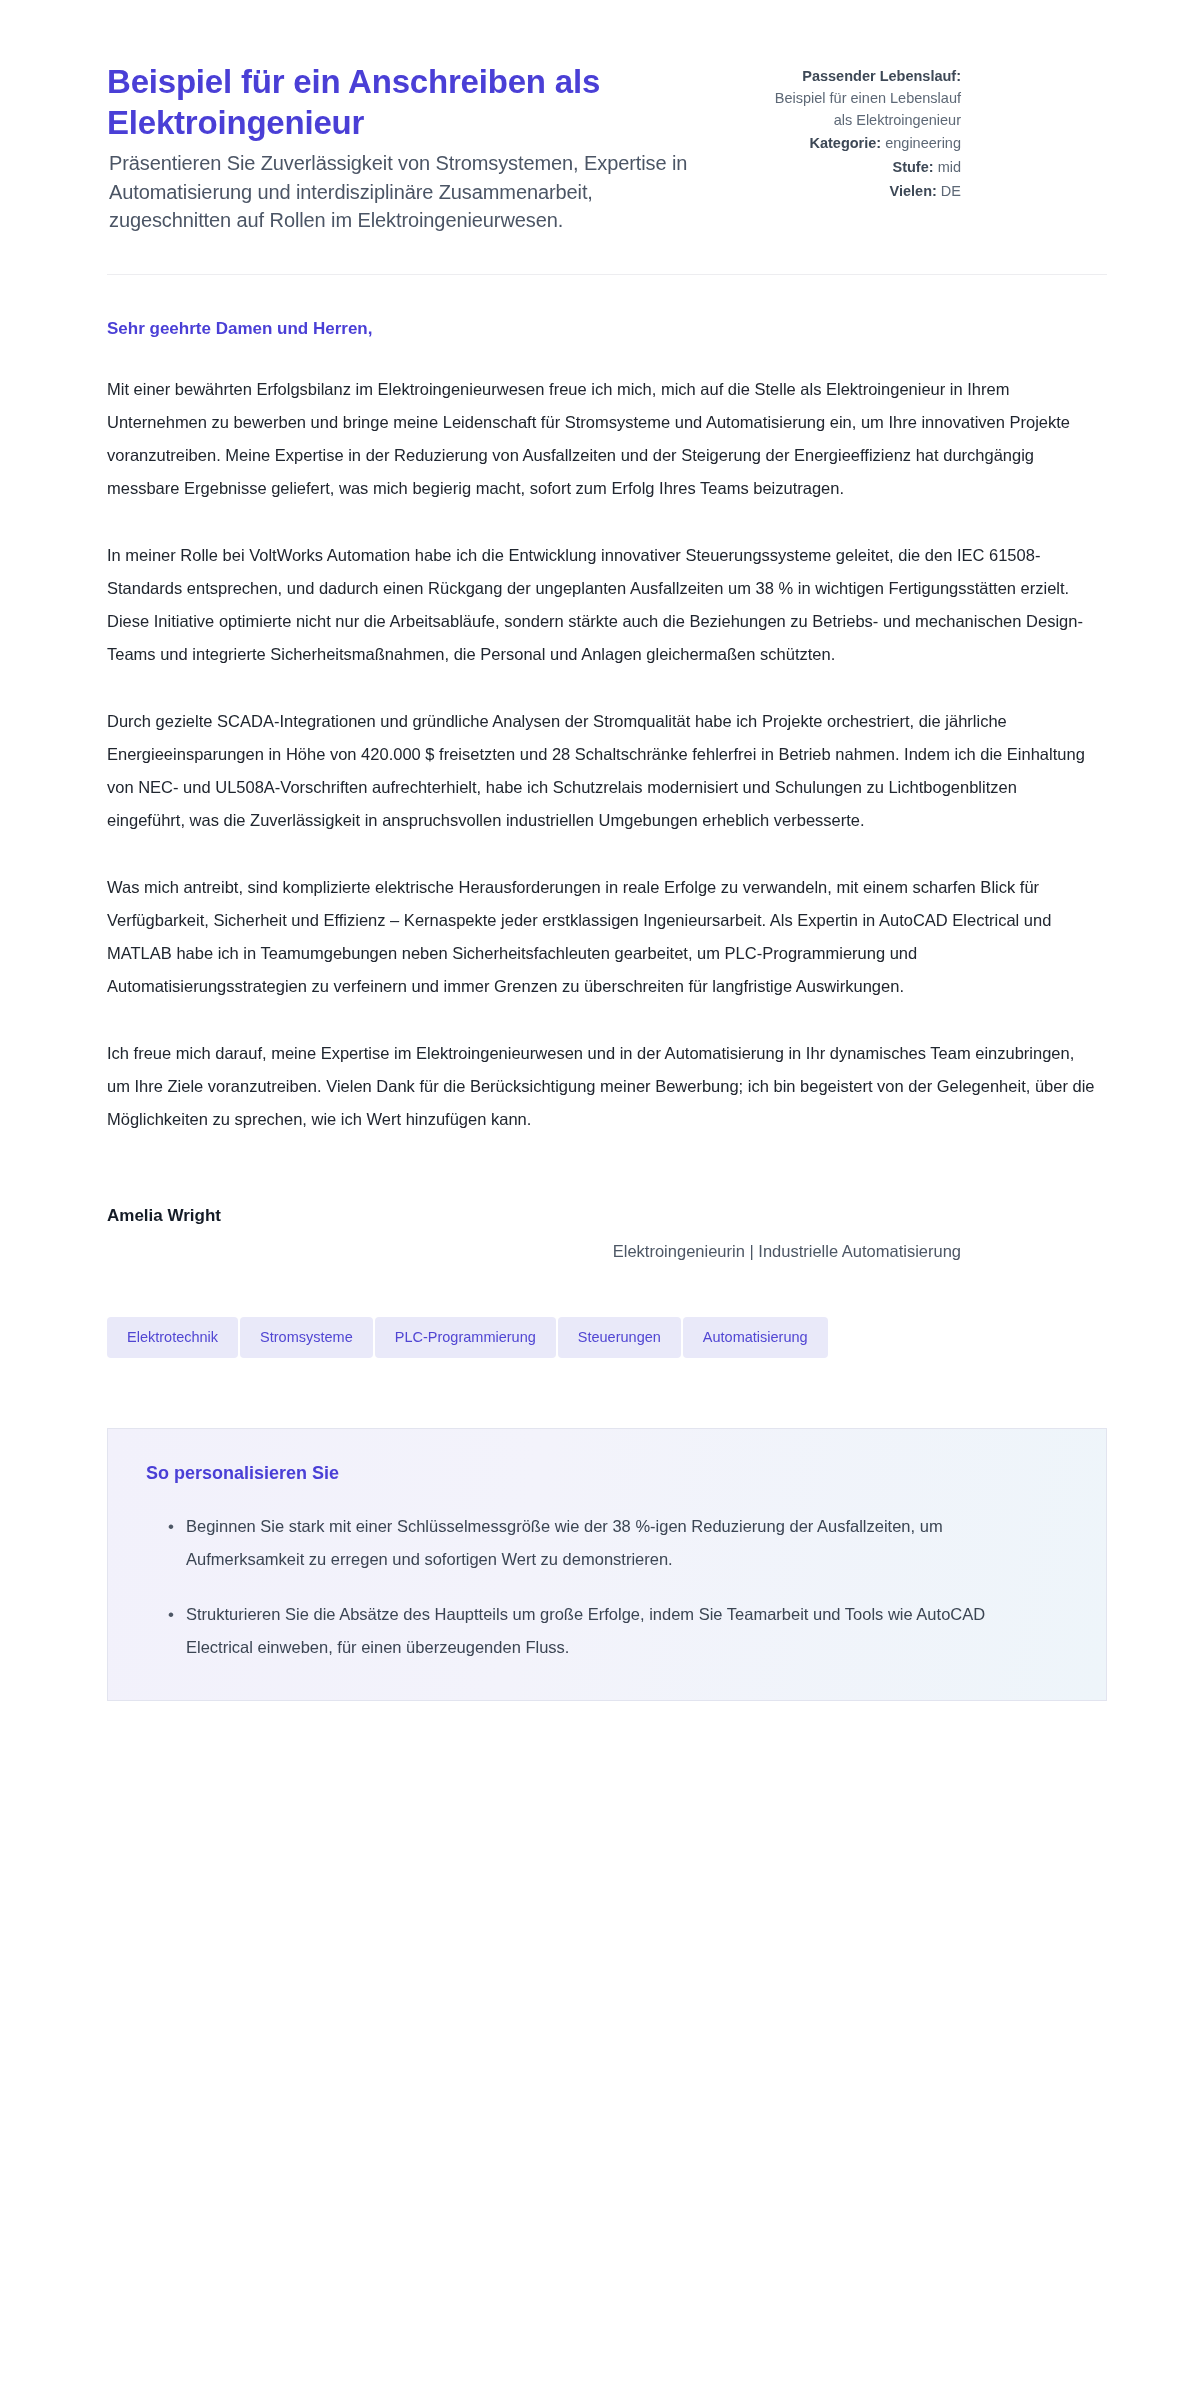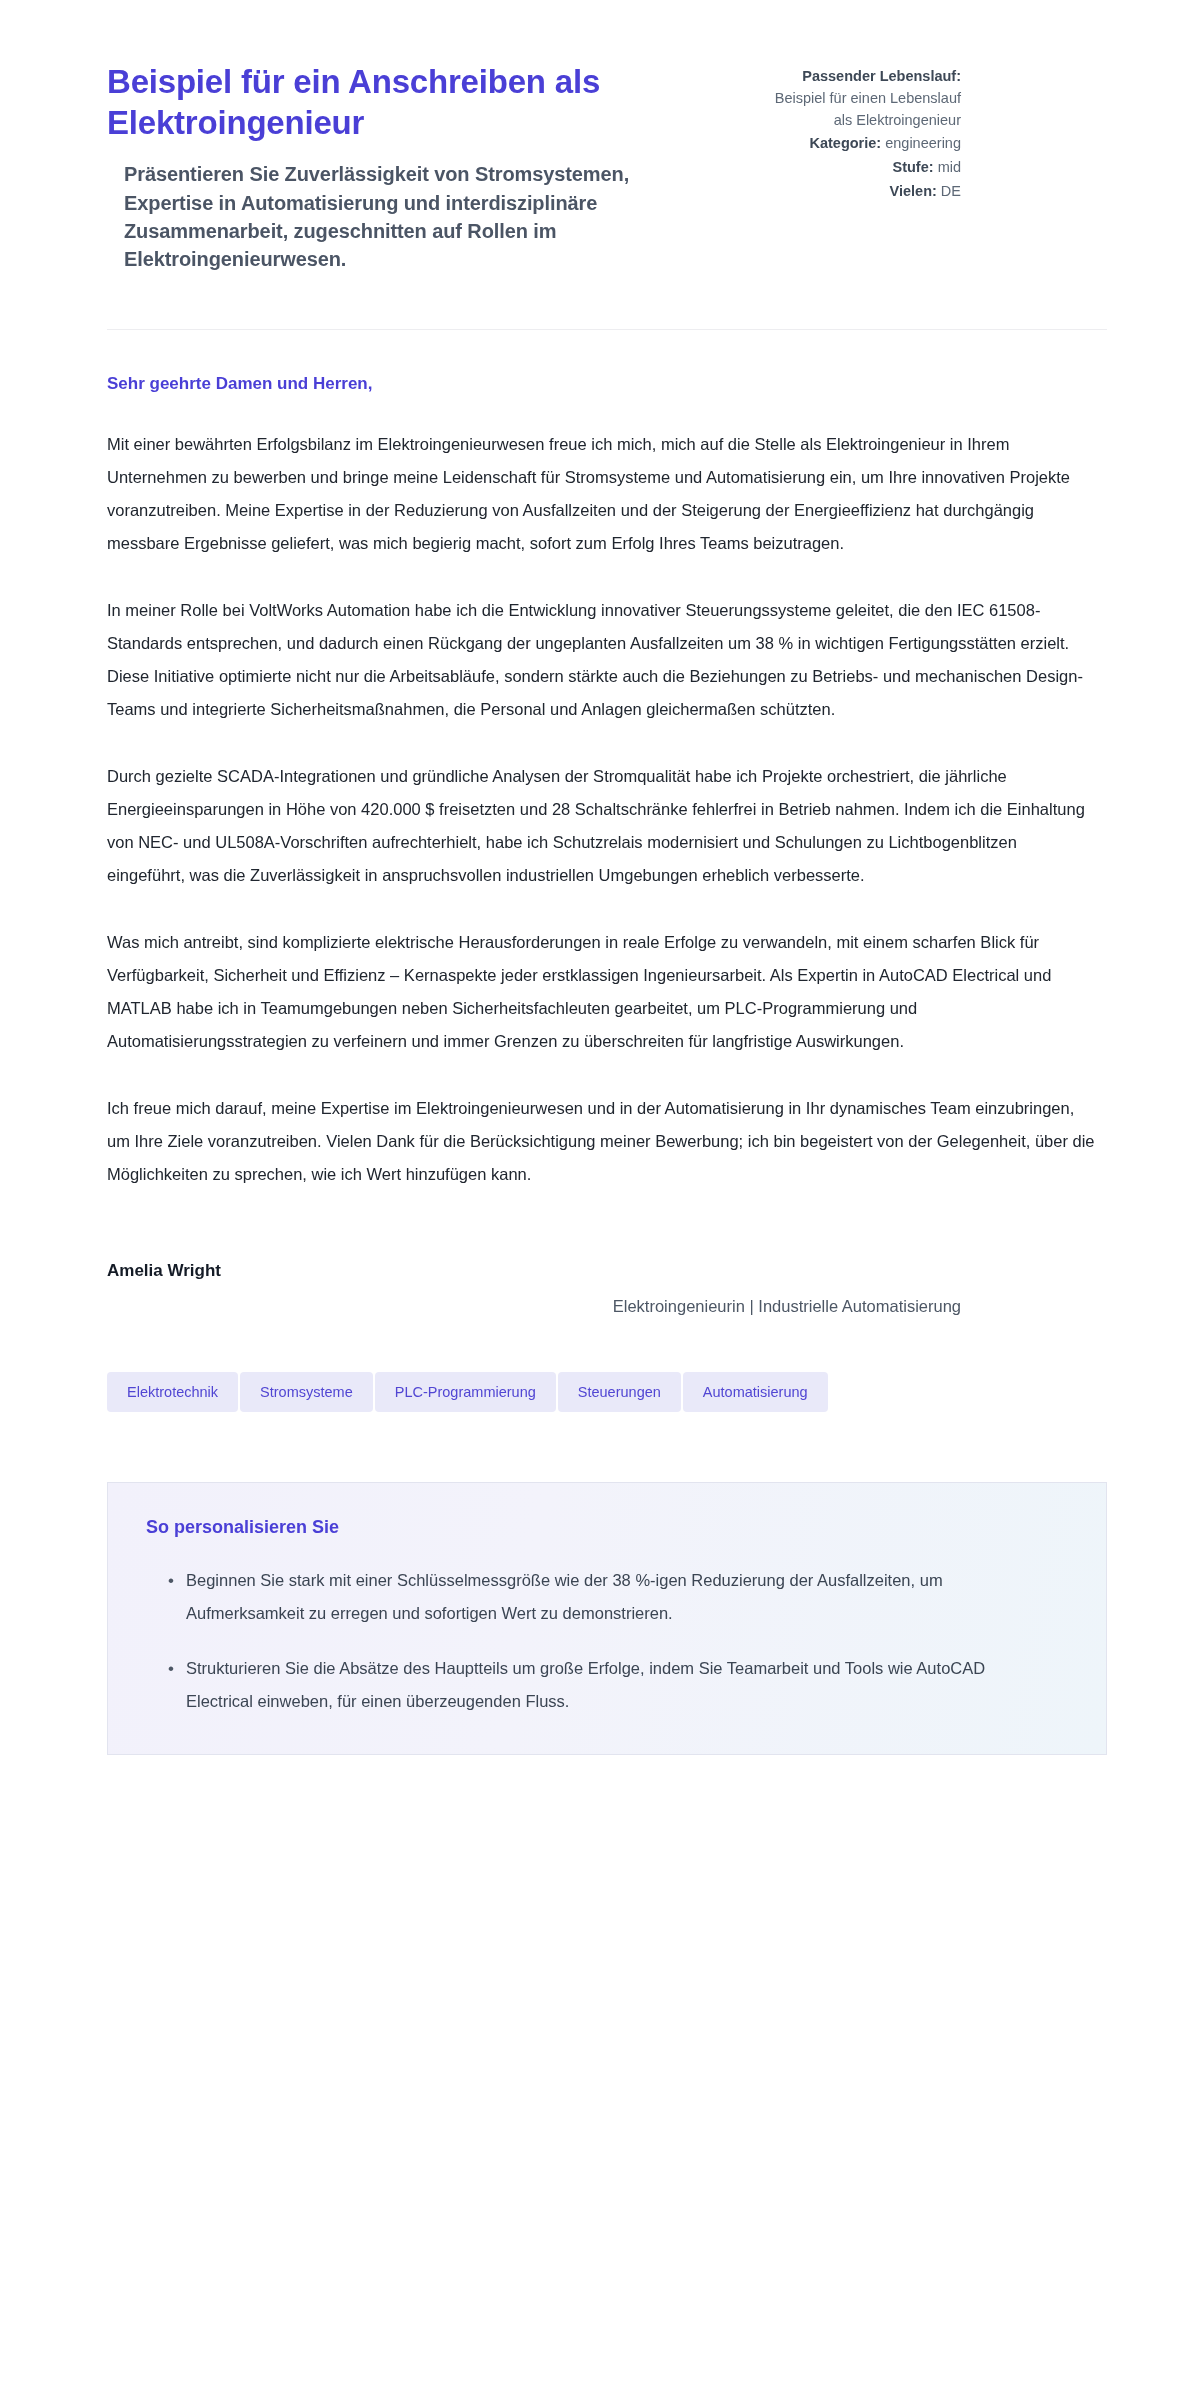--- a/index.html
+++ b/index.html
@@ -37,23 +37,23 @@
     font-size: 33px;
     line-height: 1.23;
     font-weight: 700;
     color: #4a3fd6;
     margin: 0 0 6px 0;
     letter-spacing: -0.2px;
   }
   .doc-subtitle {
     font-size: 20px;
     line-height: 1.42;
-    font-weight: 700;
+    font-weight: 400;
     color: #4b5565;
-    margin: 17px;
+    margin: 2px;
     letter-spacing: -0.1px;
   }
 
   .meta {
     flex: 0 0 auto;
     width: 200px;
     text-align: right;
     font-size: 14.5px;
     line-height: 1.5;
     color: #55606e;

